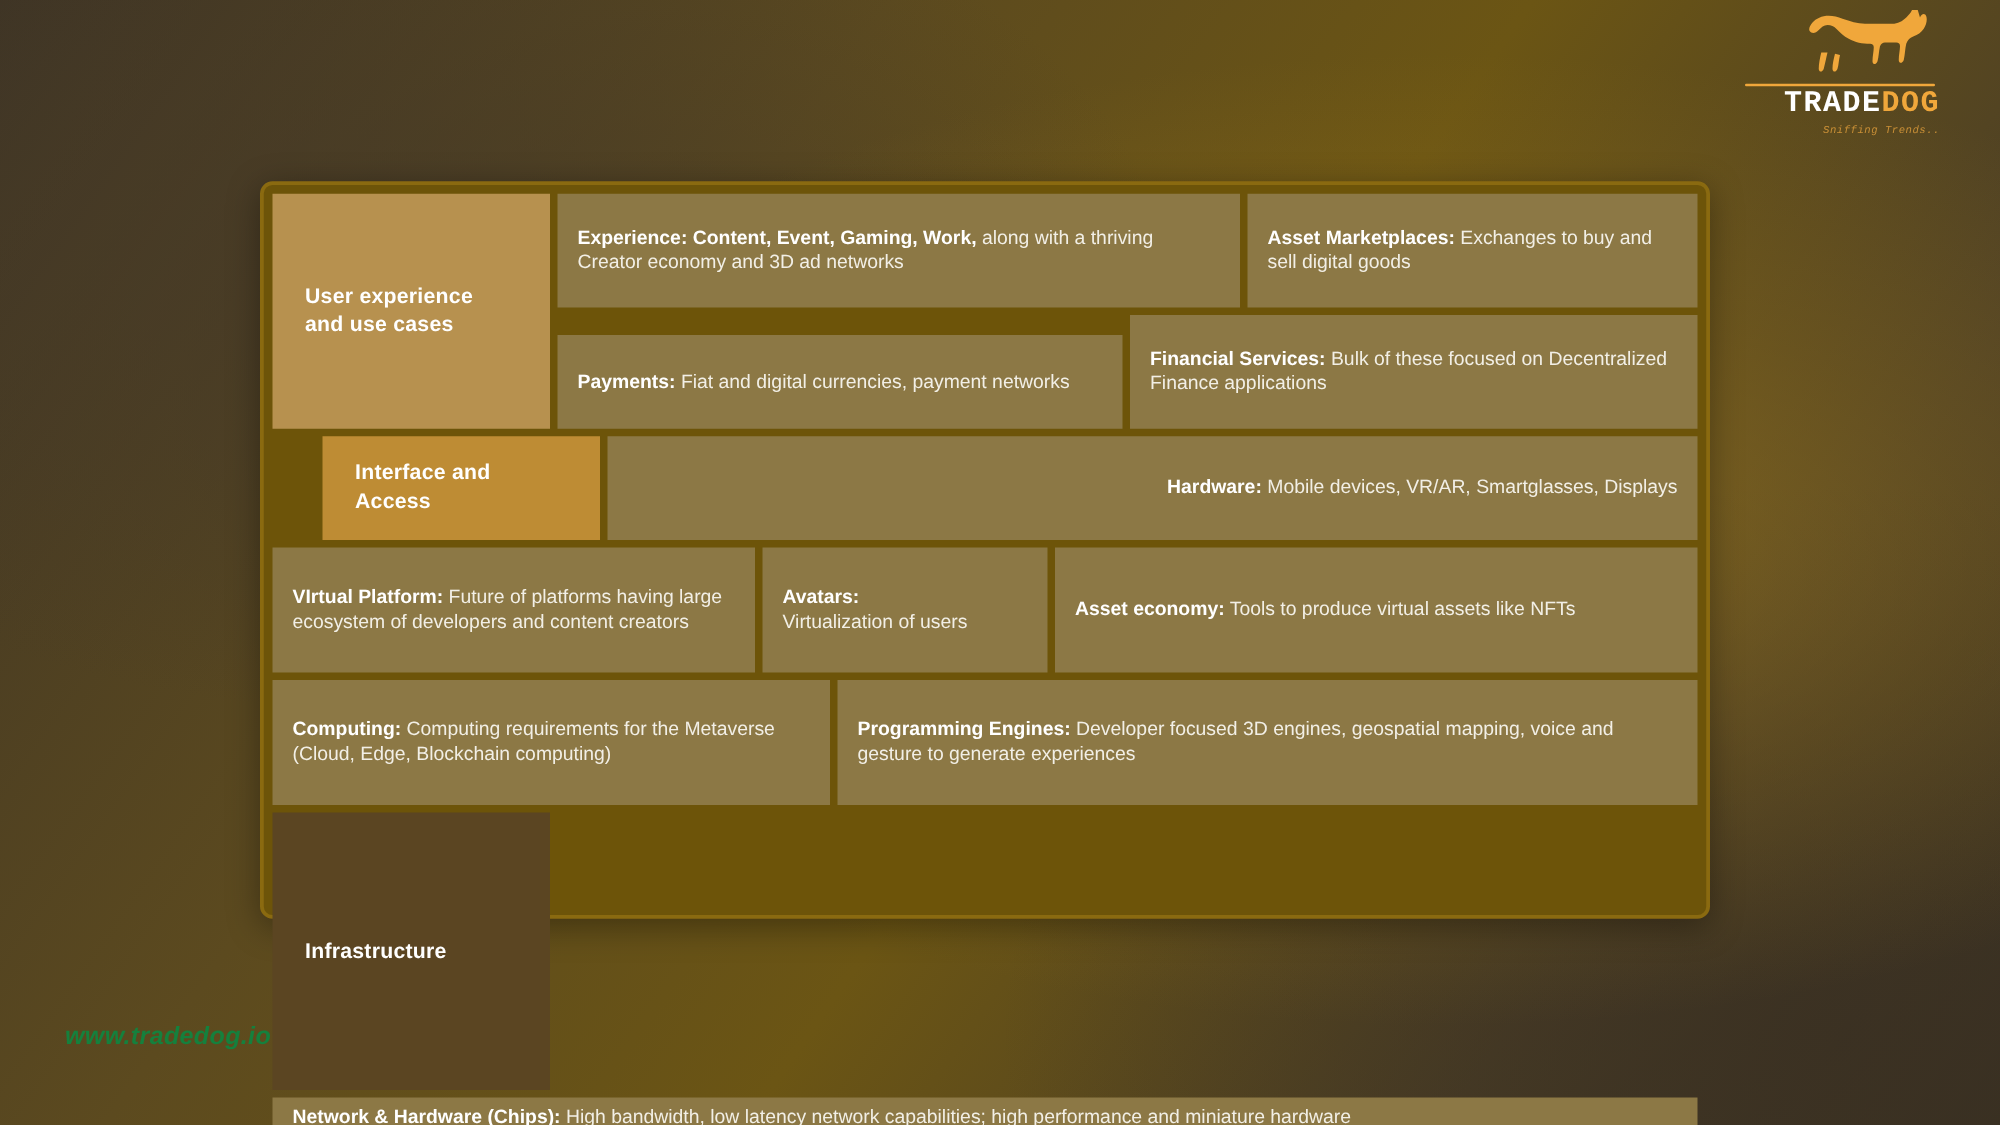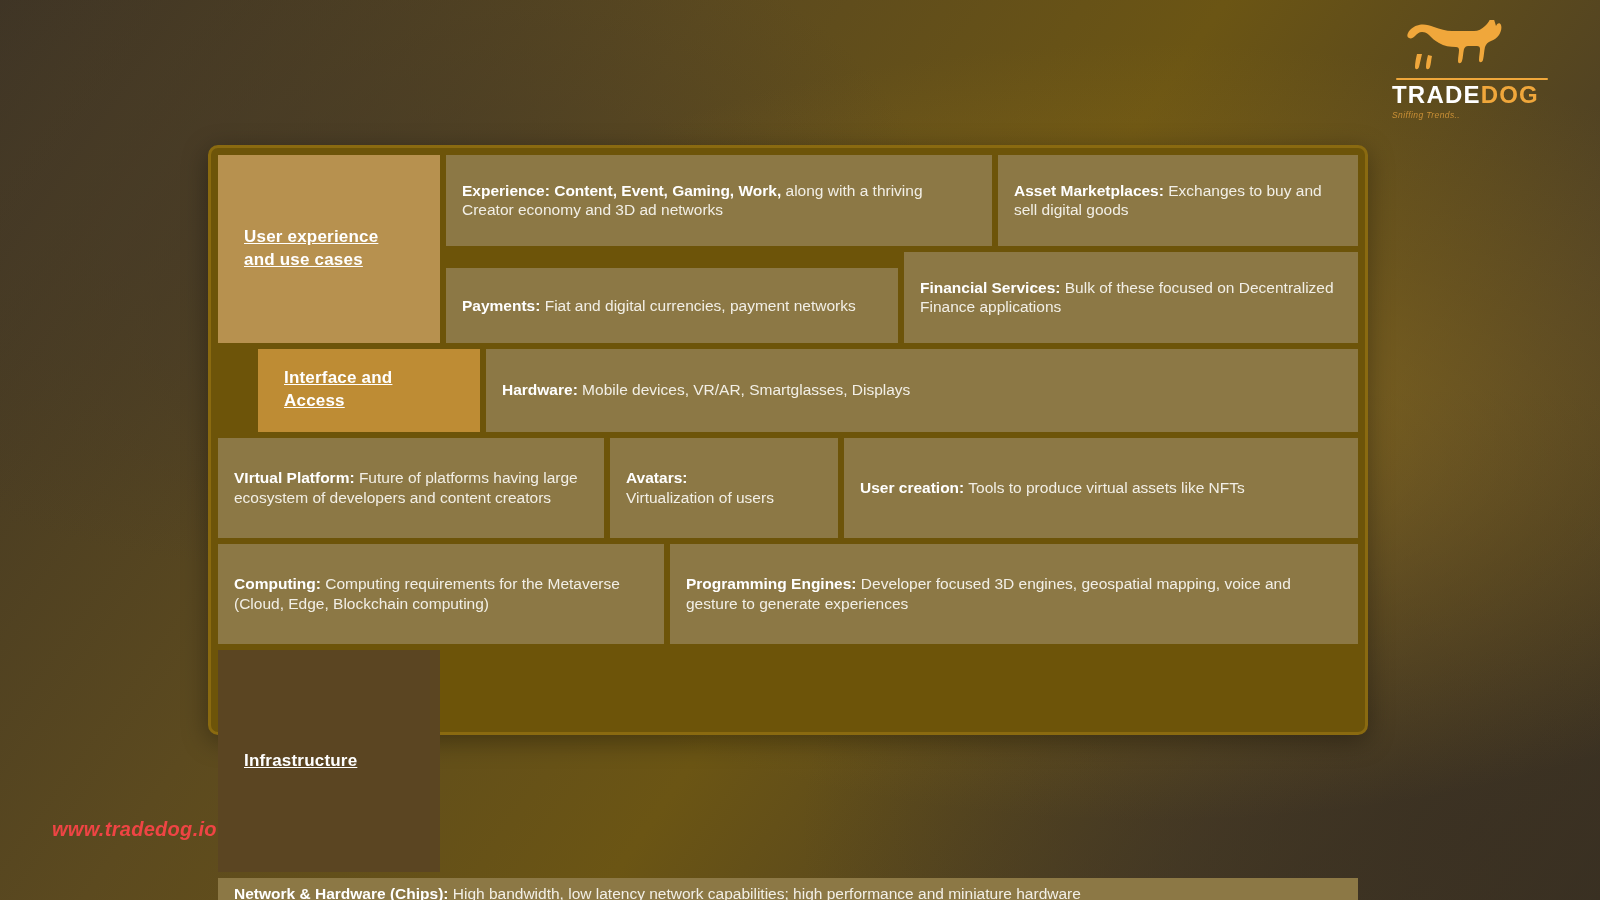--- a/index.html
+++ b/index.html
@@ -8,21 +8,21 @@
     font-family:"Liberation Sans", sans-serif;
     background:
       radial-gradient(ellipse 70% 60% at 72% 48%, rgba(168,130,30,0.55) 0%, rgba(150,115,26,0.30) 38%, rgba(0,0,0,0) 72%),
       radial-gradient(ellipse 55% 55% at 20% 25%, rgba(70,58,40,0.75) 0%, rgba(0,0,0,0) 70%),
       radial-gradient(ellipse 60% 70% at 92% 92%, rgba(58,48,34,0.85) 0%, rgba(0,0,0,0) 70%),
       linear-gradient(125deg, #3e3425 0%, #5c4a1f 32%, #6b5514 55%, #4c3f26 80%, #383022 100%);
     position:relative;
   }
 
   
-  #logo { position:absolute; right:48px; top:20px; width:160px; text-align:left; }
+  #logo { position:absolute; right:48px; top:8px; width:160px; text-align:right;font-family:Liberation Mono, monospace; }
   #logo .dog { display:block; margin:0 auto 2px; }
   #logo .rule { height:2px; background:#F0A73B; margin:0 4px 3px; border-radius:1px; }
   #logo .wordmark { font-size:24px; font-weight:bold; letter-spacing:1.2px; line-height:1; }
   #logo .wm-a { color:#ffffff; }
   #logo .wm-b { color:#F0A73B; }
   #logo .tagline { font-size:8.5px; color:#C98F36; font-style:italic; letter-spacing:.4px; margin-top:3px; }
 
   
   #panel {
     position:absolute; left:208px; top:145px; width:1160px; height:590px;
@@ -39,21 +39,20 @@
   .row.r2 { height:85px;margin-left:40px; }
   .row.r3 { height:212px; }
   .row.r4 { height:75px;flex-direction:column; }
 
   .label {
     width:222px; flex:0 0 222px;
     display:flex; align-items:center;
     padding:12px 26px;
     color:#ffffff; font-weight:bold; font-size:17px; line-height:1.35;
     letter-spacing:.2px;
-    text-decoration:underline;
   }
   .label.c1 { background:#b7914f; }
   .label.c2 { background:#be8c34; }
   .label.c3 { background:#7d601f; }
   .label.c4 { background:#5b4522; }
 
   .label.center { justify-content:flex-start; }
 
   .rowbody { flex:1; display:flex; flex-direction:column; gap:6px; }
   .subrow { display:flex; gap:6px; flex:1; }
@@ -66,32 +65,32 @@
     font-size:15.5px;
     line-height:1.27;
   }
   .cell .txt { width:100%; }
   .cell b { color:#ffffff; font-weight:bold; }
 
   .fx-exp   { flex:0 0 546px; }
   .fx-am    { flex:1; }
   .fx-pay   { flex:0 0 452px;margin-top:16px; }
   .fx-fin   { flex:1; }
-  .fx-hw    { flex:1; justify-content:center; text-align:left; }
+  .fx-hw    { flex:1; justify-content:center; text-align:right; }
   .fx-vp    { flex:0 0 386px; }
   .fx-av    { flex:0 0 228px; }
   .fx-ac    { flex:1; }
   .fx-comp  { flex:0 0 446px; }
   .fx-prog  { flex:1; }
   .fx-net   { flex:1; }
 
   
   #footer {
     position:absolute; left:52px; top:818px;
-    color:#ef4444; font-style:italic; font-weight:bold;
+    color:#15803d; font-style:italic; font-weight:bold;
     font-size:20px; letter-spacing:.3px;
   }
 </style>
 </head>
 <body>
 
 <div id="logo">
   <span class="dog">
     <svg width="120" height="52" viewBox="0 0 120 52" aria-hidden="true">
       <path d="M104 6c1-3 4-4 5-1 1 3 0 7-2 10-2 3-5 5-8 6-3 1-5 3-6 6-1 4-1 9-2 13-1 3-4 3-4 0 0-4 1-8 1-11 0-2-1-3-3-3h-9c-2 0-3 1-4 3-1 4-1 9-2 12-1 3-4 3-4 0 0-4 1-8 1-11 0-2-1-3-3-3-6 0-12-1-17-4-4-2-7-5-10-8-2-2-4-3-7-3-3 0-5 2-7 4-2 2-4 3-6 2-2-1-2-3-1-5 2-4 6-7 11-8 5-1 10 0 15 2 6 2 12 4 18 4h22c4 0 8-2 11-5 2-2 4-4 5-7 1-2 2-3 3-3z" fill="#F0A73B"></path>
@@ -142,21 +141,21 @@
   <div class="row r3">
     <div class="rowbody">
       <div class="subrow">
         <div class="cell fx-vp">
           <span class="txt"><b>VIrtual Platform:</b><span> Future of platforms having large ecosystem of developers and content creators</span></span>
         </div>
         <div class="cell fx-av">
           <span class="txt"><b>Avatars:</b><br><span>Virtualization of users</span></span>
         </div>
         <div class="cell fx-ac">
-          <span class="txt"><b>User creation:</b><span> Tools to produce virtual assets like NFTs</span></span>
+          <span class="txt"><b>Asset economy:</b><span> Tools to produce virtual assets like NFTs</span></span>
         </div>
       </div>
       <div class="subrow">
         <div class="cell fx-comp">
           <span class="txt"><b>Computing:</b><span> Computing requirements for the Metaverse (Cloud, Edge, Blockchain computing)</span></span>
         </div>
         <div class="cell fx-prog">
           <span class="txt"><b>Programming Engines:</b><span> Developer focused 3D engines, geospatial mapping, voice and gesture to generate experiences</span></span>
         </div>
       </div>

